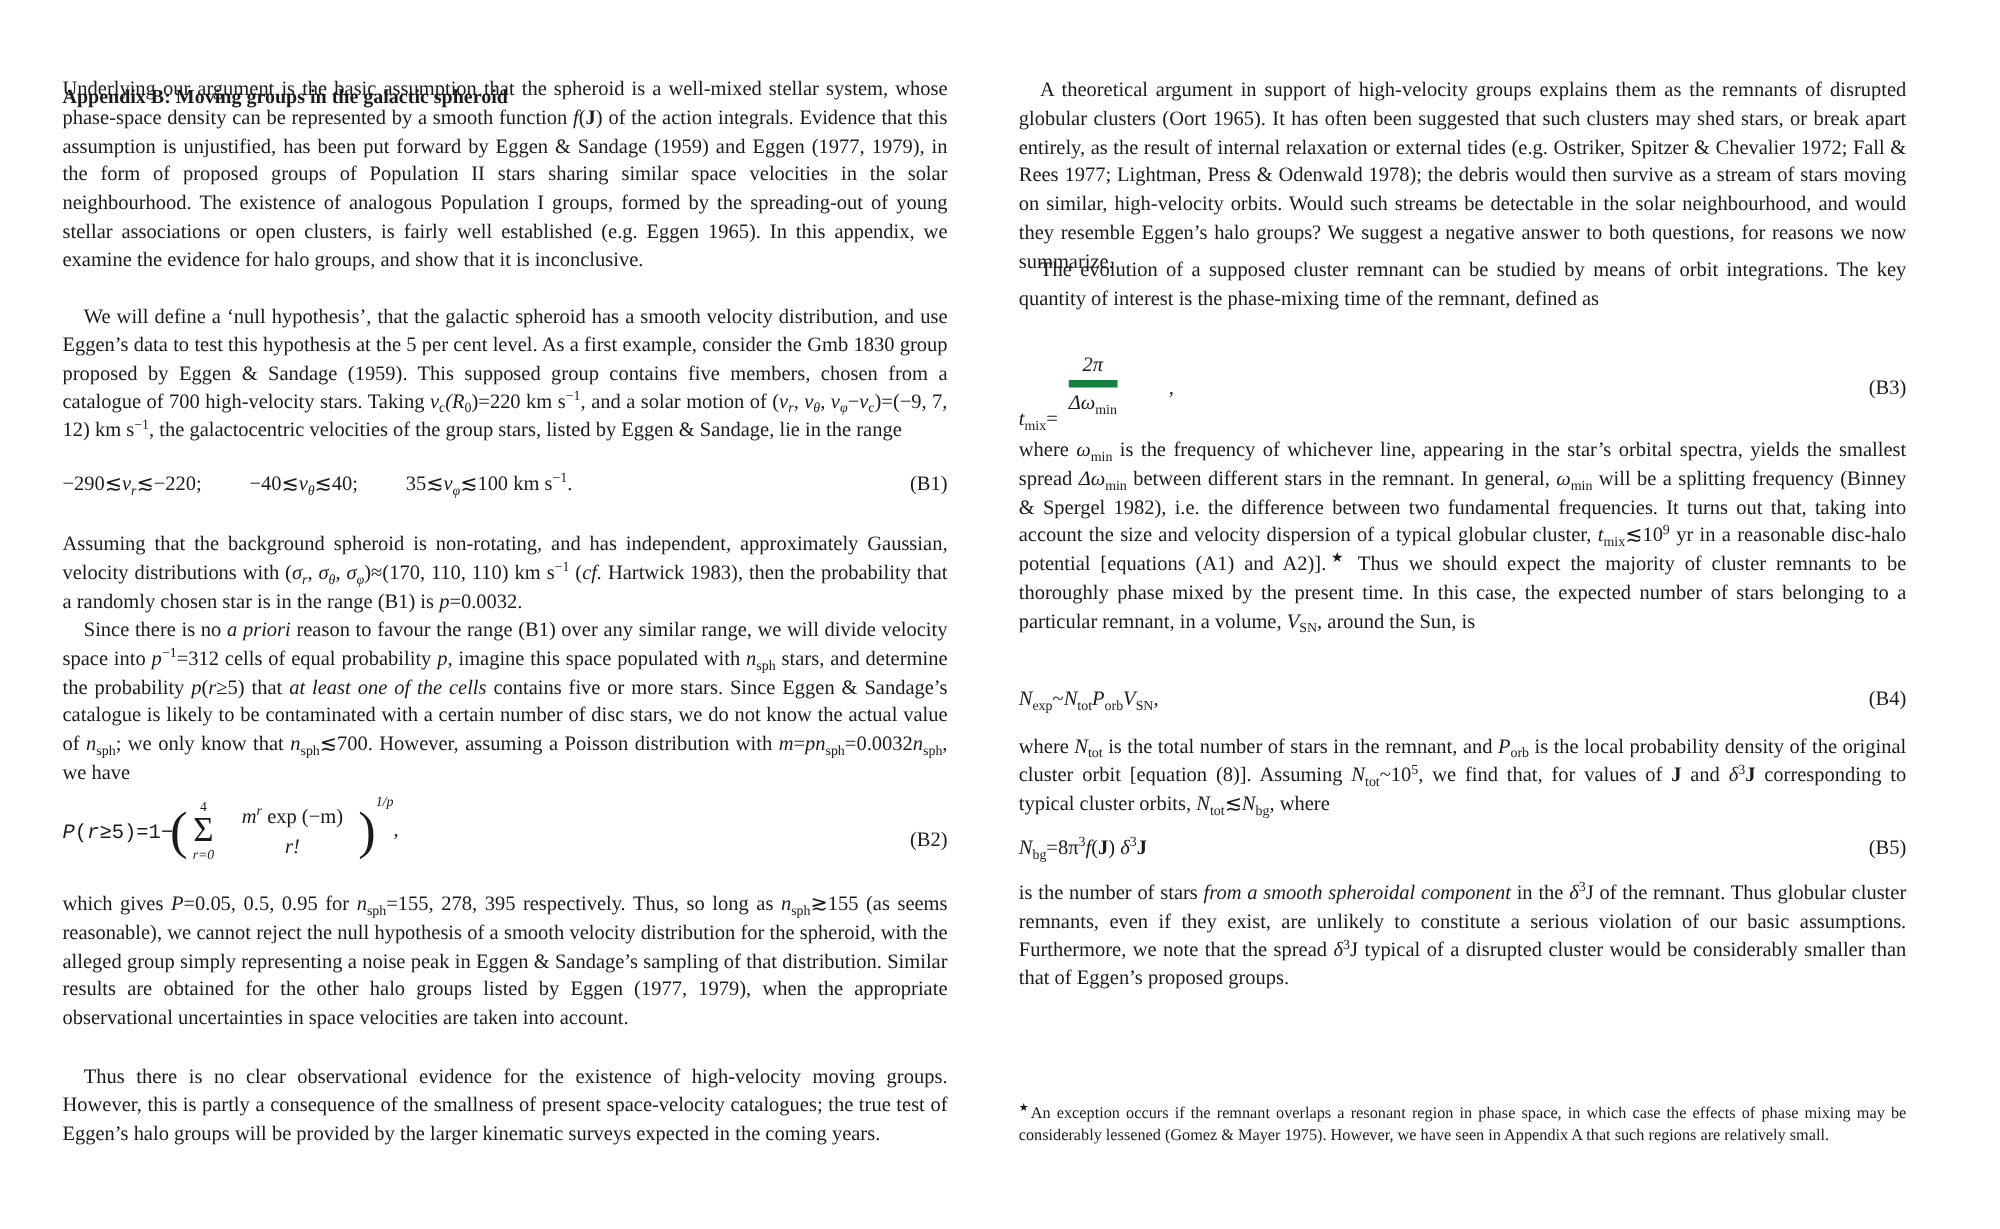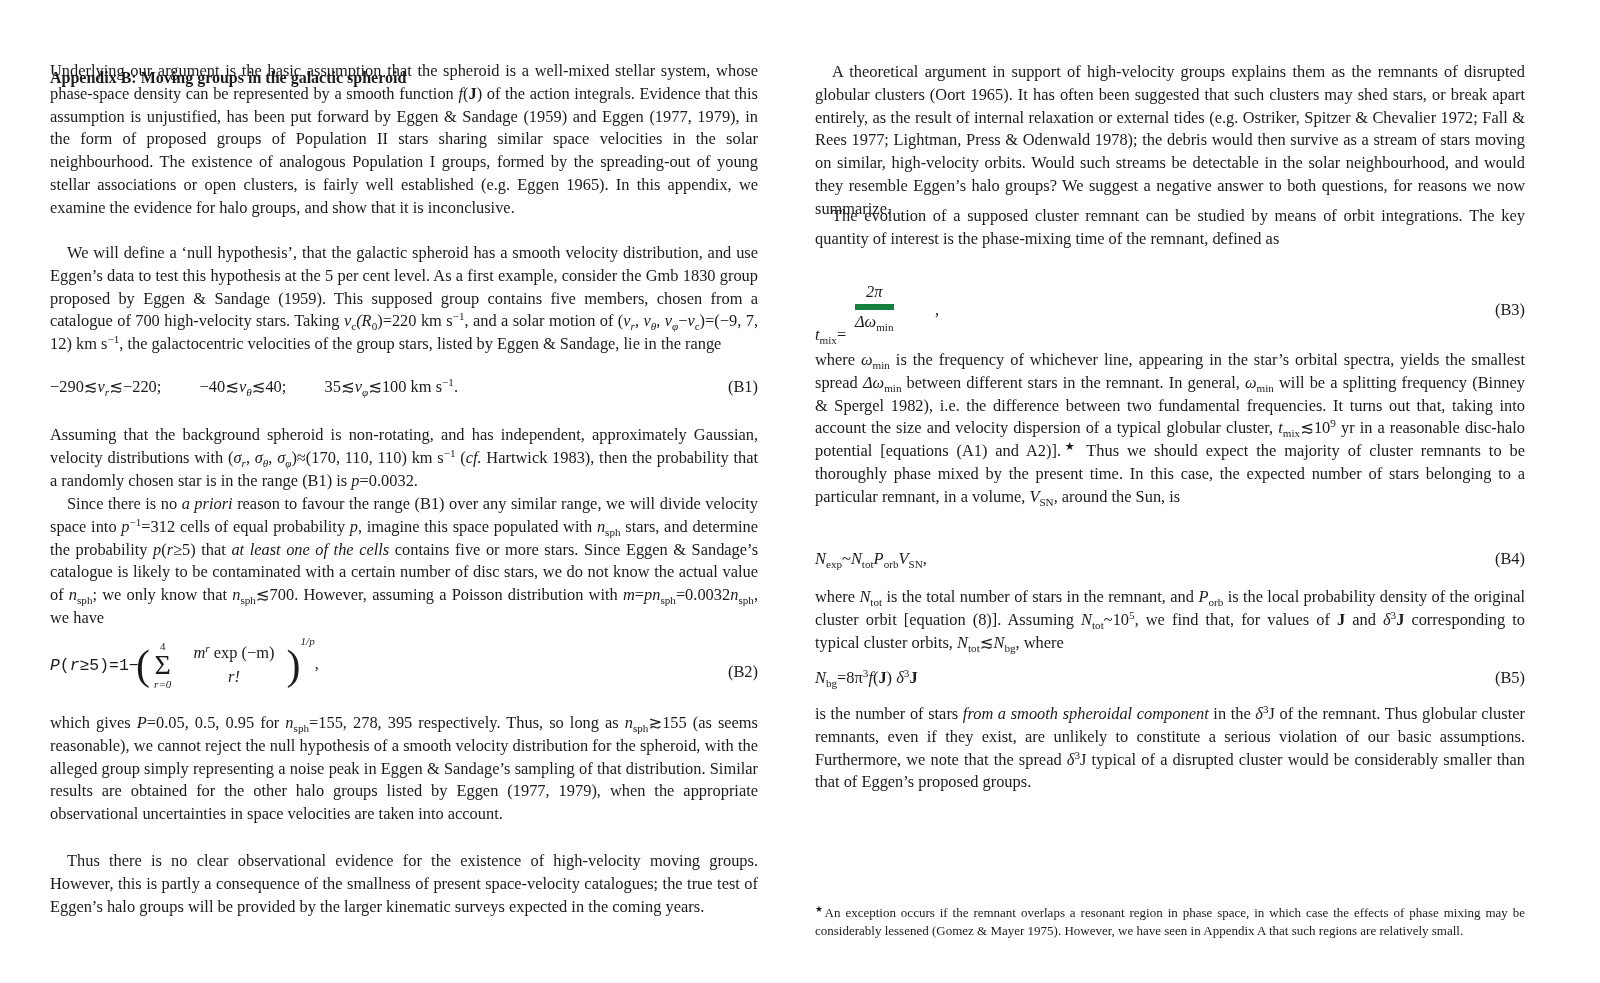--- a/index.html
+++ b/index.html
@@ -121,16 +121,16 @@
 
   <div class="eq" style="position:absolute; top:668px; left:0; width:710px;">
     <i>N</i><sub>bg</sub><span>=8π</span><sup>3</sup><i>f</i><span>(</span><b>J</b><span>) </span><i>δ</i><sup>3</sup><b>J</b>
     <span class="eqnum">(B5)</span>
   </div>
 
   <p class="par" style="position:absolute; top:703px; width:710px;">
     <span>is the number of stars </span><i>from a smooth spheroidal component</i><span> in the </span><i>δ</i><sup>3</sup><span>J of the remnant. Thus globular cluster remnants, even if they exist, are unlikely to constitute a serious violation of our basic assumptions. Furthermore, we note that the spread </span><i>δ</i><sup>3</sup><span>J typical of a disrupted cluster would be considerably smaller than that of Eggen’s proposed groups.</span>
   </p>
 
-  <p class="footnote" style="position:absolute; top:904px; width:710px;font-family:Liberation Serif, serif;">
+  <p class="footnote" style="position:absolute; top:881px; width:710px;font-family:Liberation Serif, serif;">
     <sup>★</sup><span>An exception occurs if the remnant overlaps a resonant region in phase space, in which case the effects of phase mixing may be considerably lessened (Gomez &amp; Mayer 1975). However, we have seen in Appendix A that such regions are relatively small.</span>
   </p>
 </div>
 
 </body></html>

